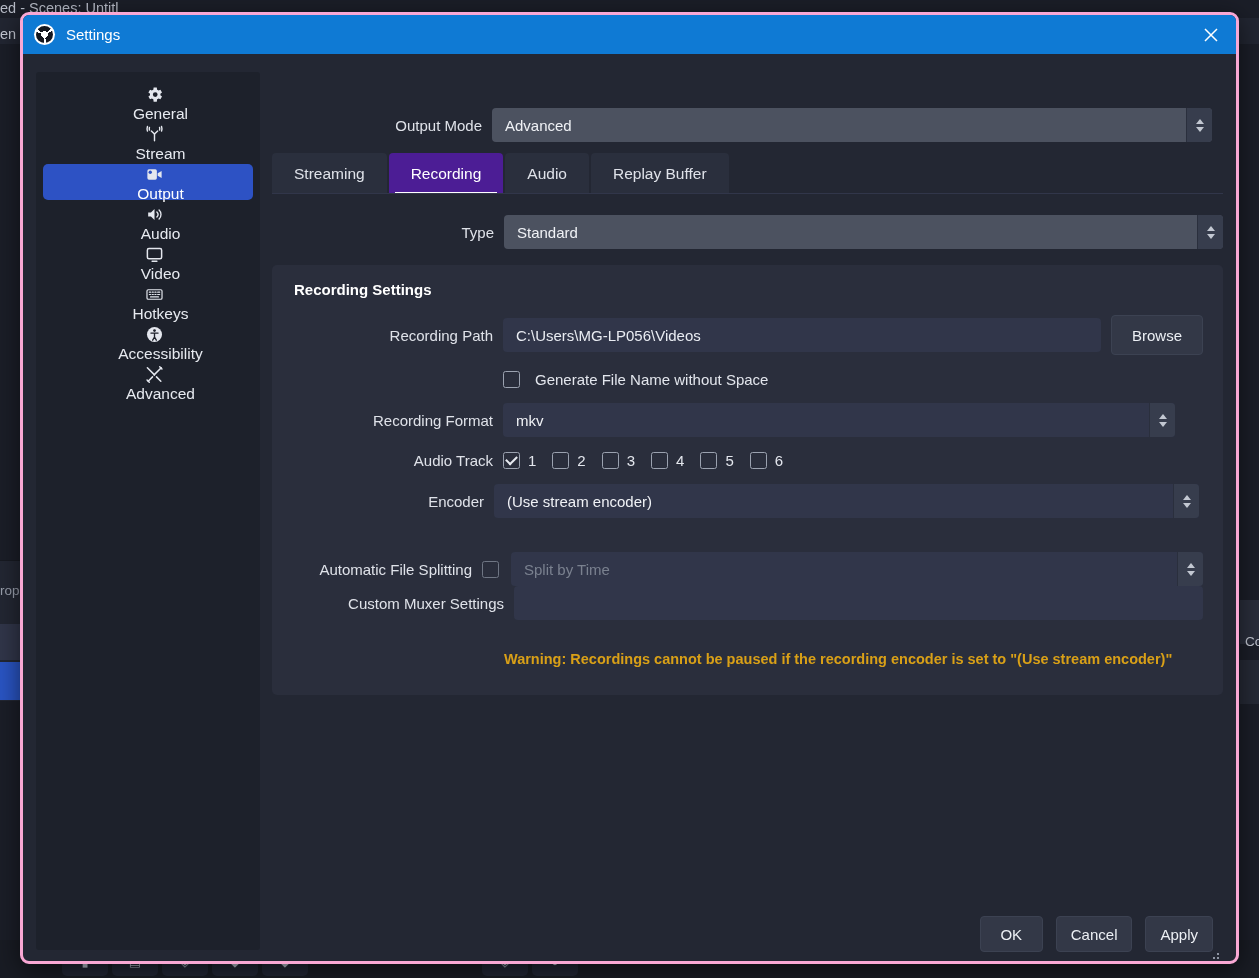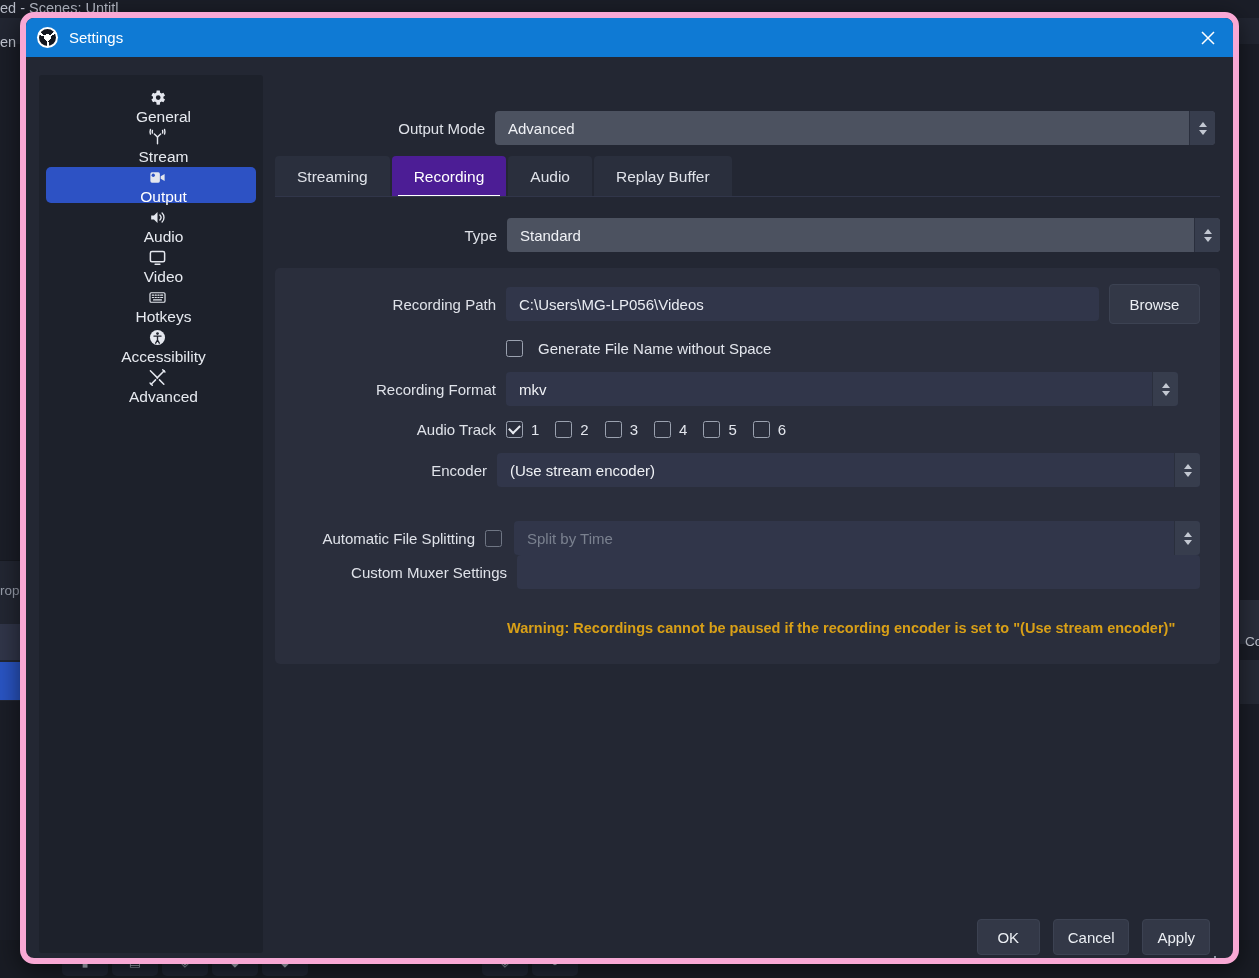--- a/index.html
+++ b/index.html
@@ -21,21 +21,21 @@
   .bg-titlebar-text {
     position: absolute;
     top: 0px;
     left: 0px;
     font-size: 14.5px;
     color: #b9bdc9;
     white-space: nowrap;
   }
   .bg-menu-text {
     position: absolute;
-    top: 34px;
+    top: 26px;
     left: 0px;
     font-size: 14.5px;
     color: #c5c9d4;
     white-space: nowrap;
   }
   .bg-topstrip {
     position: absolute;
     left: 0; top: 18px; width: 1259px; height: 26px;
     background: #222632;
   }
@@ -99,22 +99,22 @@
   .tb-glyph { color: #b7bcc8; font-size: 13px; line-height: 1; }
 
   
   #settings-dialog {
     position: absolute;
     left: 20px;
     top: 12px;
     width: 1219px;
     height: 952px;
     background: #232733;
-    border: 6px solid #f9a8d4;
-    border-radius: 14px;
+    border: 3px solid #f9a8d4;
+    border-radius: 9px;
     box-sizing: border-box;
     box-shadow: 0 6px 26px rgba(0,0,0,0.55);
     overflow: hidden;
   }
 
   #dialog-titlebar {
     position: relative;
     height: 39px;
     background: #0f7ad4;
     display: flex;
@@ -600,20 +600,21 @@
           <span class="combo-text">Standard</span>
           <span class="spinner">
             <span class="spin-arrow spin-up"></span>
             <span class="spin-arrow spin-down"></span>
           </span>
         </div>
       </div>
 
       <div id="recording-group" style="margin-top:16px">
 
+        <div class="group-title">Recording Settings</div>
 
         <div class="form-row" style="margin-bottom:16px">
           <div class="form-label" style="width:219px">Recording Path</div>
           <div class="textinput" style="width:624px">
             <span>C:\Users\MG-LP056\Videos</span>
           </div>
           <div class="btn" style="margin-left:10px;width:96px">
             <span>Browse</span>
           </div>
         </div>

